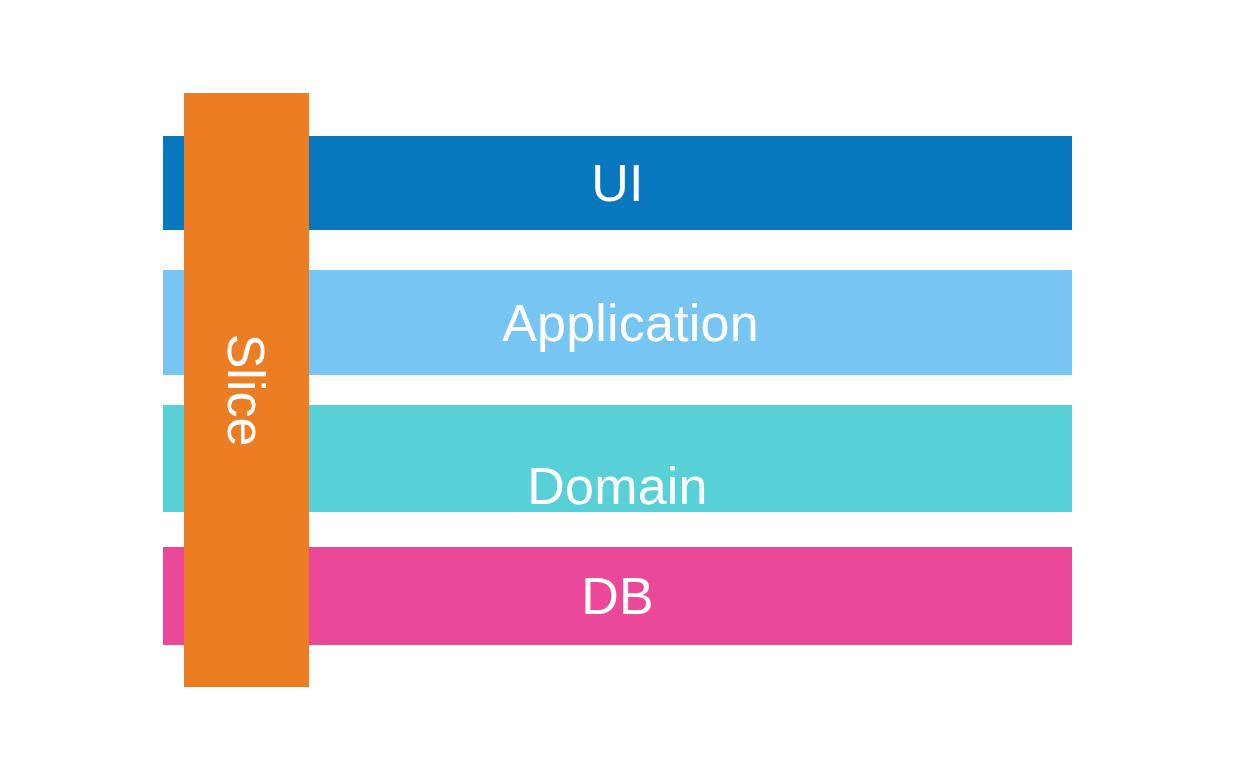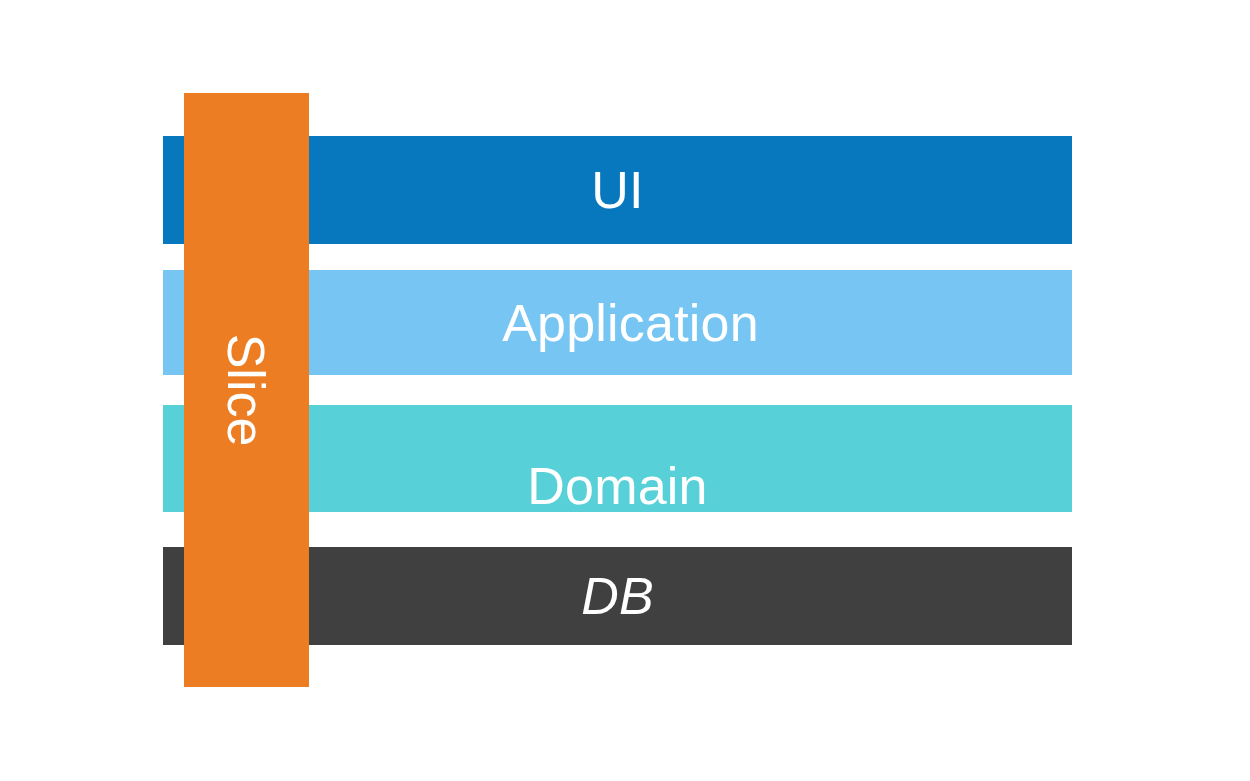--- a/index.html
+++ b/index.html
@@ -34,21 +34,21 @@
     font-family: "Liberation Sans", sans-serif;
     font-weight: 400;
     font-size: 52px;
     line-height: 1;
     letter-spacing: 0.2px;
     white-space: nowrap;
     user-select: none;
   }
 
   
-  #bar-ui        { left: 163px; top: 136px; width: 909px; height: 108px; }
+  #bar-ui        { left: 163px; top: 136px; width: 909px; height: 94px; }
   #bar-app       { left: 163px; top: 270px; width: 909px; height: 105px; }
   #bar-domain    { left: 163px; top: 405px; width: 909px; height: 107px; align-items: flex-end; }
   #bar-db        { left: 163px; top: 547px; width: 909px; height: 98px;  }
 
   
   #slice-band {
     position: absolute;
     left: 184px;
     top: 93px;
     width: 125px;
@@ -80,21 +80,21 @@
   </div>
 
   <div class="layer-bar" id="bar-app" style="background: rgb(118, 197, 242); padding-left: 26px;">
     <span class="layer-label">Application</span>
   </div>
 
   <div class="layer-bar" id="bar-domain" style="background: rgb(87, 208, 216);">
     <span class="layer-label">Domain</span>
   </div>
 
-  <div class="layer-bar" id="bar-db" style="background: #404040; font-style: italic;">
+  <div class="layer-bar" id="bar-db" style="background: #ec4899;">
     <span class="layer-label">DB</span>
   </div>
 
   <div id="slice-band" style="background: rgb(237, 125, 34);">
     <span class="slice-label">Slice</span>
   </div>
 
 </div>
 
 </body></html>

